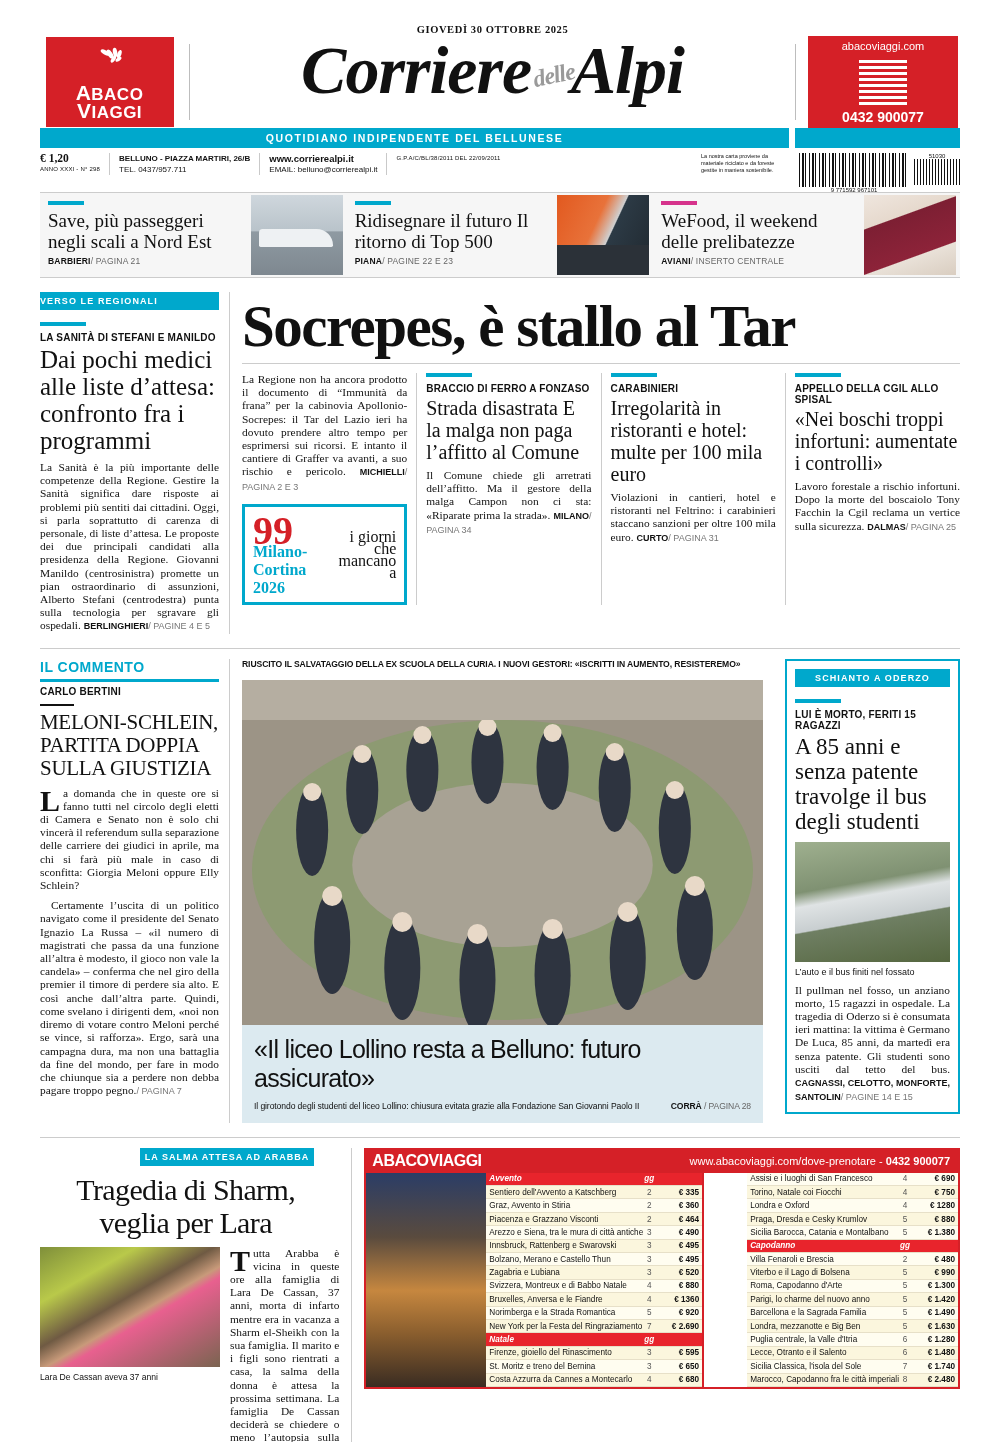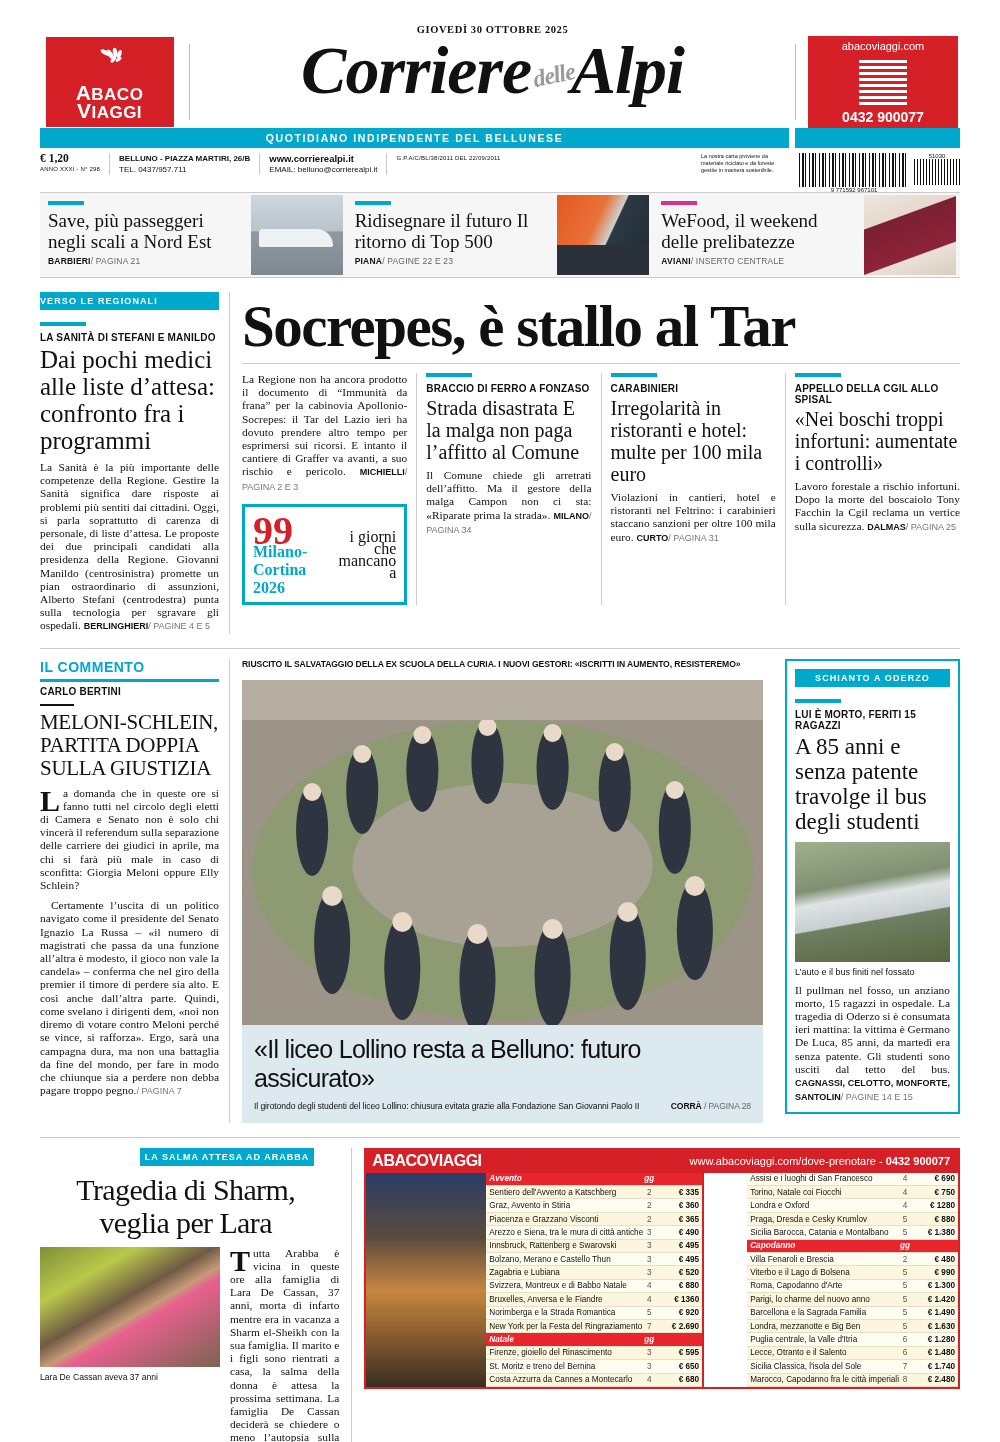--- a/index.html
+++ b/index.html
@@ -477,21 +477,21 @@
                   <div class="ad-price">€ 335</div>
                 </div>
                 <div class="ad-row">
                   <div class="ad-dest">Graz, Avvento in Stiria</div>
                   <div class="ad-days">2</div>
                   <div class="ad-price">€ 360</div>
                 </div>
                 <div class="ad-row">
                   <div class="ad-dest">Piacenza e Grazzano Visconti</div>
                   <div class="ad-days">2</div>
-                  <div class="ad-price">€ 365</div>
+                  <div class="ad-price">€ 464</div>
                 </div>
                 <div class="ad-row">
                   <div class="ad-dest">Arezzo e Siena, tra le mura di città antiche</div>
                   <div class="ad-days">3</div>
                   <div class="ad-price">€ 490</div>
                 </div>
                 <div class="ad-row">
                   <div class="ad-dest">Innsbruck, Rattenberg e Swarovski</div>
                   <div class="ad-days">3</div>
                   <div class="ad-price">€ 495</div>

